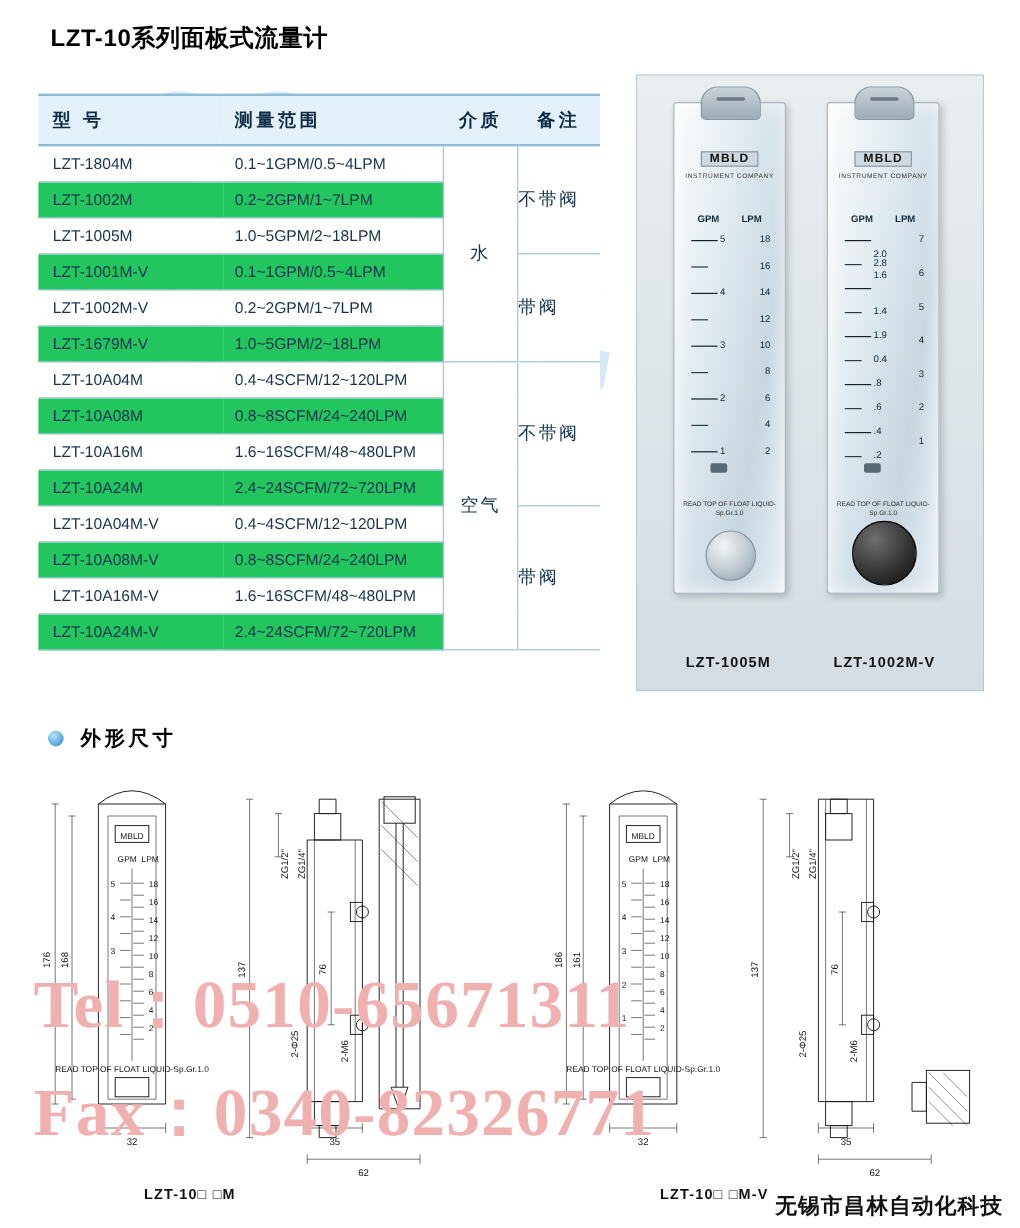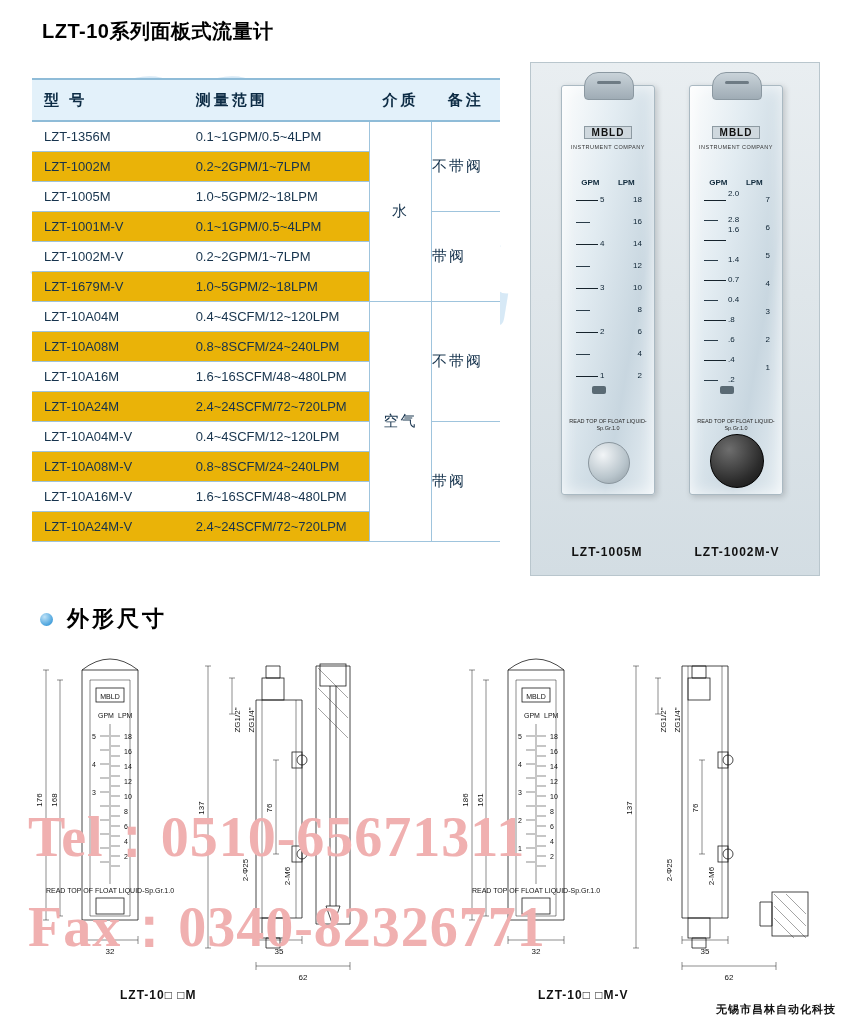--- a/index.html
+++ b/index.html
@@ -91,21 +91,21 @@
     background: #e3f1fa;
     border-top: 2px solid #8fbcd8;
     border-bottom: 2px solid #8fbcd8;
     letter-spacing: 3px;
   }
   .col-model { width: 152px; padding-left: 12px !important; text-align: left; }
   .col-range { width: 176px; padding-left: 10px !important; text-align: left; }
   .col-media { width: 66px; text-align: center; }
   .col-note  { width: 74px; }
   .spec-table tbody tr.odd td { background: #ffffff; }
-  .spec-table tbody tr.even td { background: #eab308; }
+  .spec-table tbody tr.even td { background: #22c55e; }
   .spec-table td.merge {
     background: #ffffff !important;
     font-size: 15px;
     letter-spacing: 2px;
     border-left: 1px solid #9fc4dd;
   }
   .spec-table td.col-media.merge { border-left: 1px solid #9fc4dd; }
 
   
   .photo-panel {
@@ -276,21 +276,21 @@
     z-index: 5;
   }
   .sect .bullet {
     width: 13px;
     height: 13px;
     border-radius: 50%;
     background: radial-gradient(circle at 35% 30%, #bfe2f7, #4aa3dd 70%, #2a7fb8);
     margin-right: 14px;
   }
   .sect .sect-label {
-    font-size: 22px;
+    font-size: 17px;
     font-weight: bold;
     letter-spacing: 3px;
     color: #000;
   }
 
   
   .drawings {
     position: absolute;
     left: 0;
     top: 640px;
@@ -299,27 +299,27 @@
     z-index: 4;
   }
   .dwg-caption {
     position: absolute;
     font-size: 12px;
     font-weight: bold;
     color: #111;
     letter-spacing: 1px;
   }
   .dwg-cap-1 { left: 120px; top: 348px; }
-  .dwg-cap-2 { left: 528px; top: 348px; padding-left: 10px; }
+  .dwg-cap-2 { left: 540px; top: 348px; padding-left: 10px; }
 
   .footer-note {
     position: absolute;
     right: 14px;
     bottom: 6px;
-    font-size: 11px;
+    font-size: 18px;
     font-weight: bold;
     color: #111;
     letter-spacing: 1px;
     z-index: 7;
   }
 
   svg { display: block; }
   .ln { stroke: #1b1b1b; stroke-width: 0.8; fill: none; }
   .ln-thin { stroke: #1b1b1b; stroke-width: 0.5; fill: none; }
   .dim { stroke: #1b1b1b; stroke-width: 0.5; fill: none; }
@@ -339,21 +339,21 @@
   <thead>
     <tr>
       <th class="col-model">型  号</th>
       <th class="col-range">测量范围</th>
       <th class="col-media">介质</th>
       <th class="col-note">备注</th>
     </tr>
   </thead>
   <tbody>
     <tr class="odd">
-      <td class="col-model">LZT-1356M</td>
+      <td class="col-model">LZT-1804M</td>
       <td class="col-range">0.1~1GPM/0.5~4LPM</td>
       <td class="col-media merge" rowspan="6">水</td>
       <td class="col-note merge" rowspan="3">不带阀</td>
     </tr>
     <tr class="even">
       <td class="col-model">LZT-1002M</td>
       <td class="col-range">0.2~2GPM/1~7LPM</td>
     </tr>
     <tr class="odd">
       <td class="col-model">LZT-1005M</td>
@@ -454,29 +454,29 @@
   <div class="meter m2">
     <div class="cap"></div>
     <div class="brand">MBLD</div>
     <div class="sub">INSTRUMENT COMPANY</div>
     <div class="units">
       <span>GPM</span>
       <span>LPM</span>
     </div>
     <div class="scale">
       <div class="tick major" style="top:6px"></div>
-        <div class="numL" style="top:0">2.0</div>
+        <div class="numL" style="top:18px">2.0</div>
       <div class="tick" style="top:26px"></div>
         <div class="numL" style="top:26px">2.8</div>
       <div class="tick major" style="top:46px"></div>
         <div class="numL" style="top:36px">1.6</div>
       <div class="tick" style="top:66px"></div>
         <div class="numL" style="top:66px">1.4</div>
       <div class="tick major" style="top:86px"></div>
-        <div class="numL" style="top:86px">0.7</div>
+        <div class="numL" style="top:86px">1.9</div>
       <div class="tick" style="top:106px"></div>
         <div class="numL" style="top:106px">0.4</div>
       <div class="tick major" style="top:126px"></div>
         <div class="numL" style="top:126px">.8</div>
       <div class="tick" style="top:146px"></div>
         <div class="numL" style="top:146px">.6</div>
       <div class="tick major" style="top:166px"></div>
         <div class="numL" style="top:166px">.4</div>
       <div class="tick" style="top:186px"></div>
         <div class="numL" style="top:186px">.2</div>

